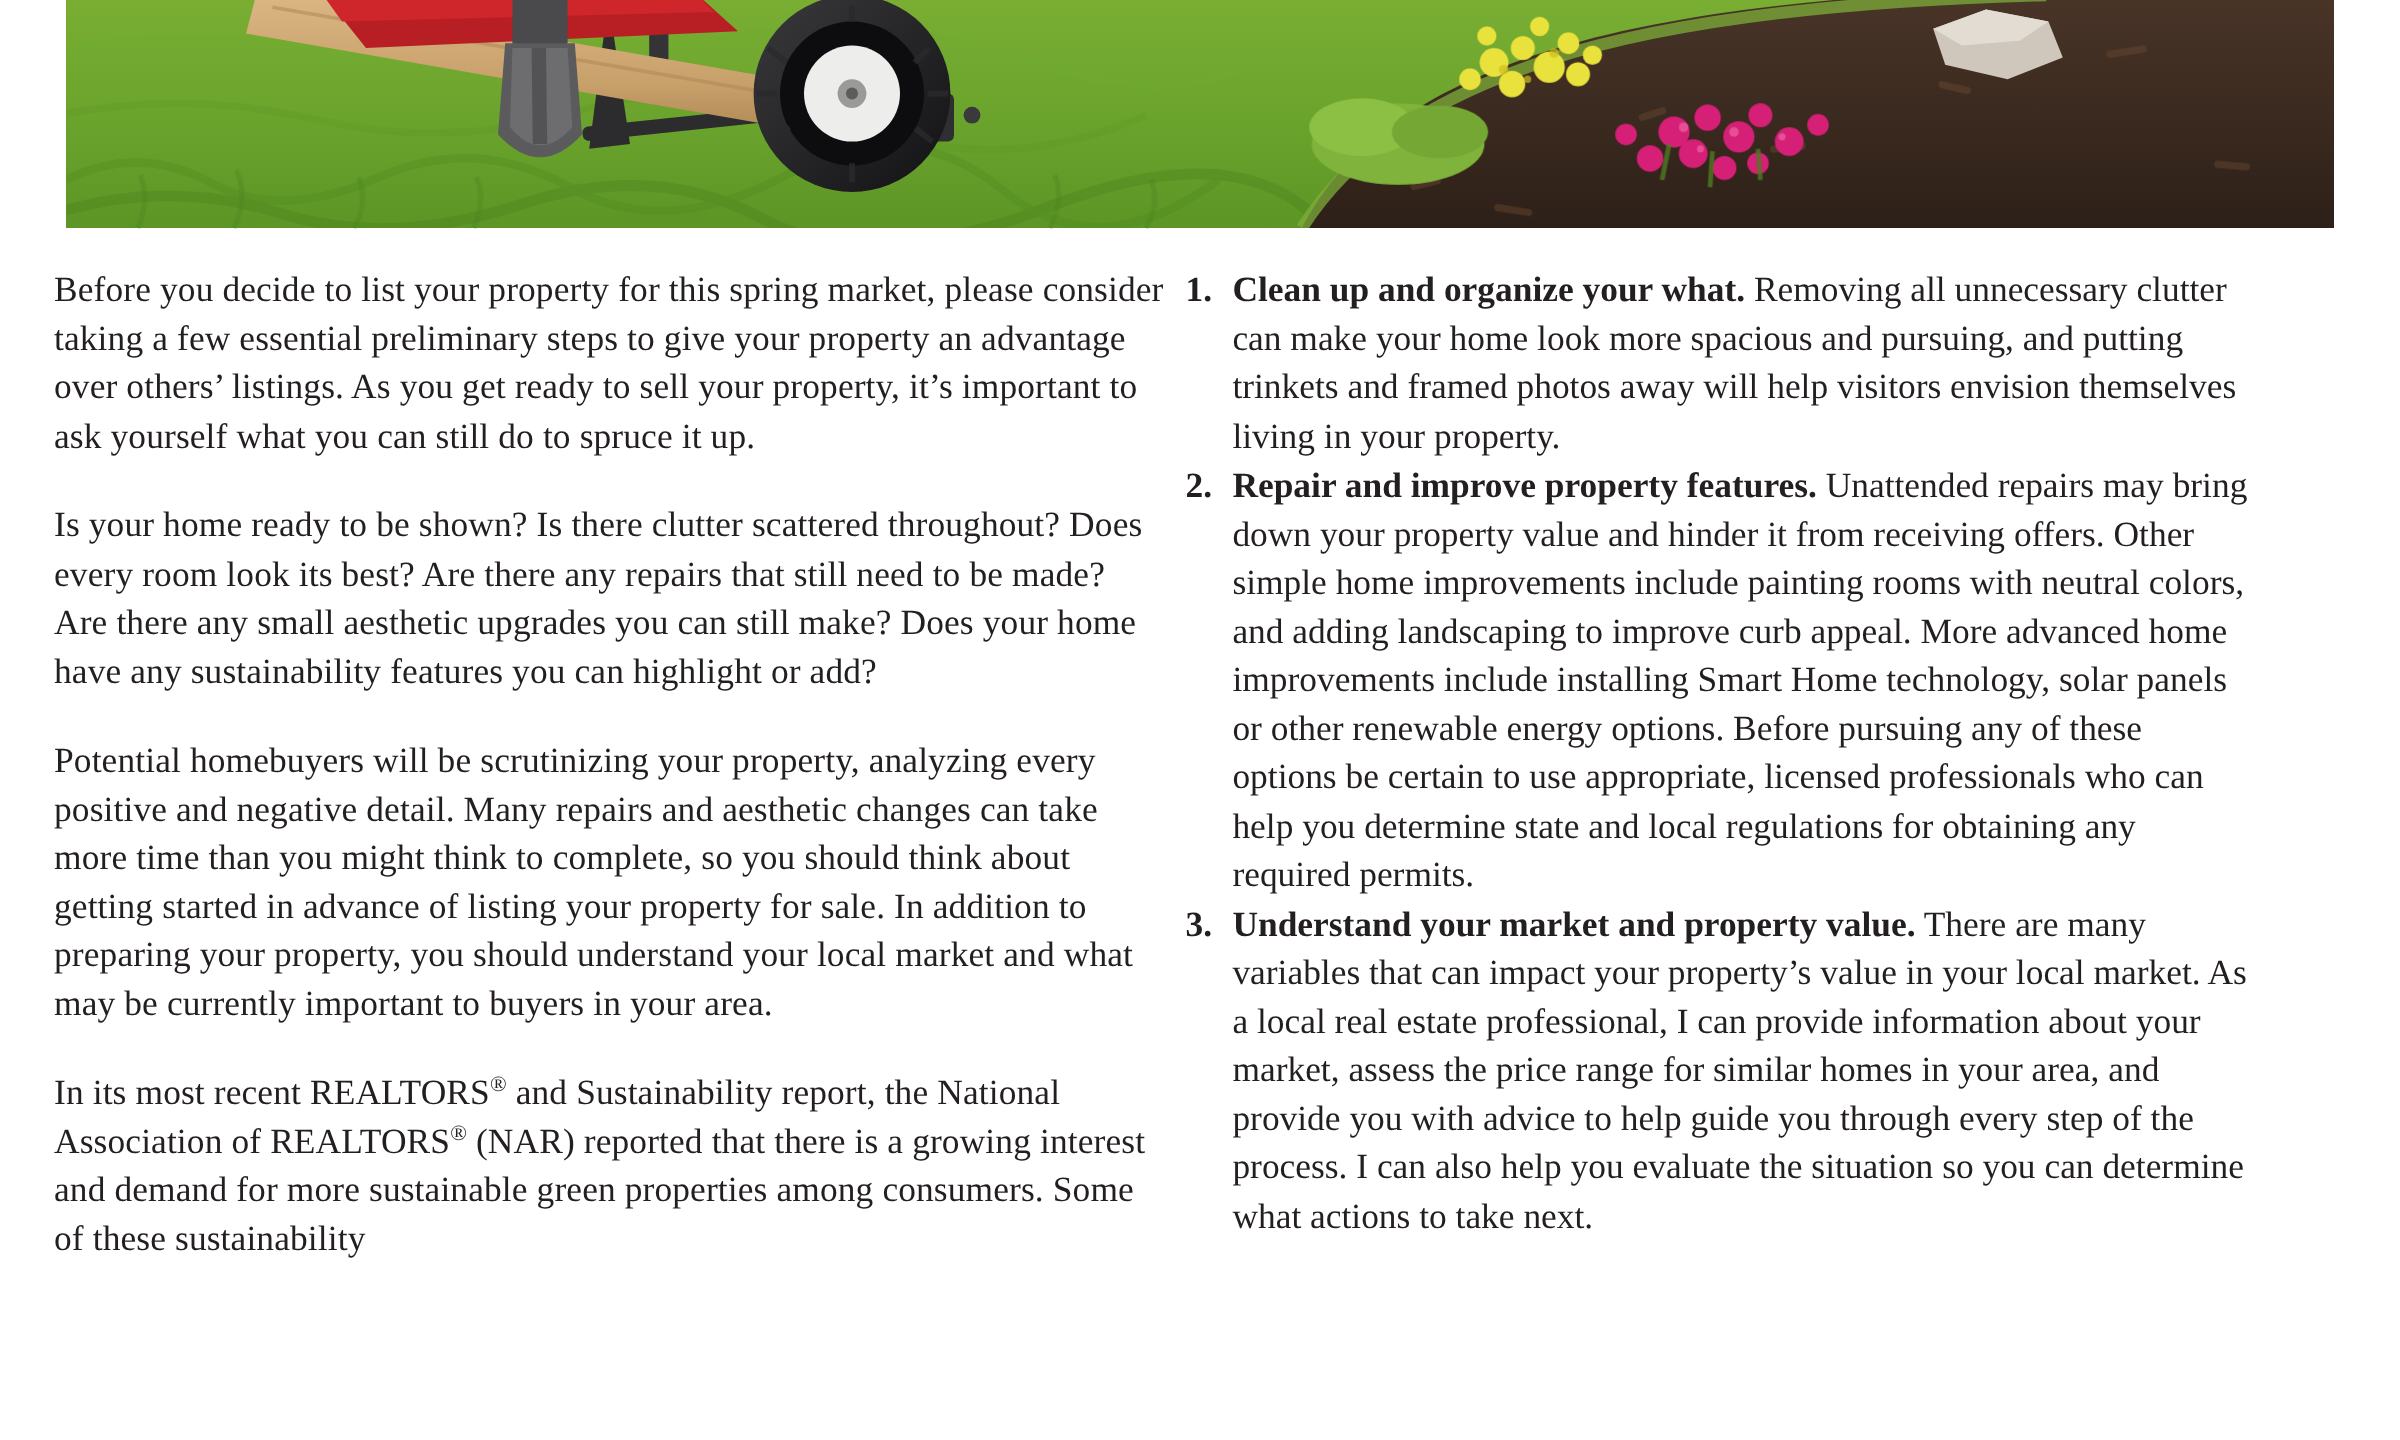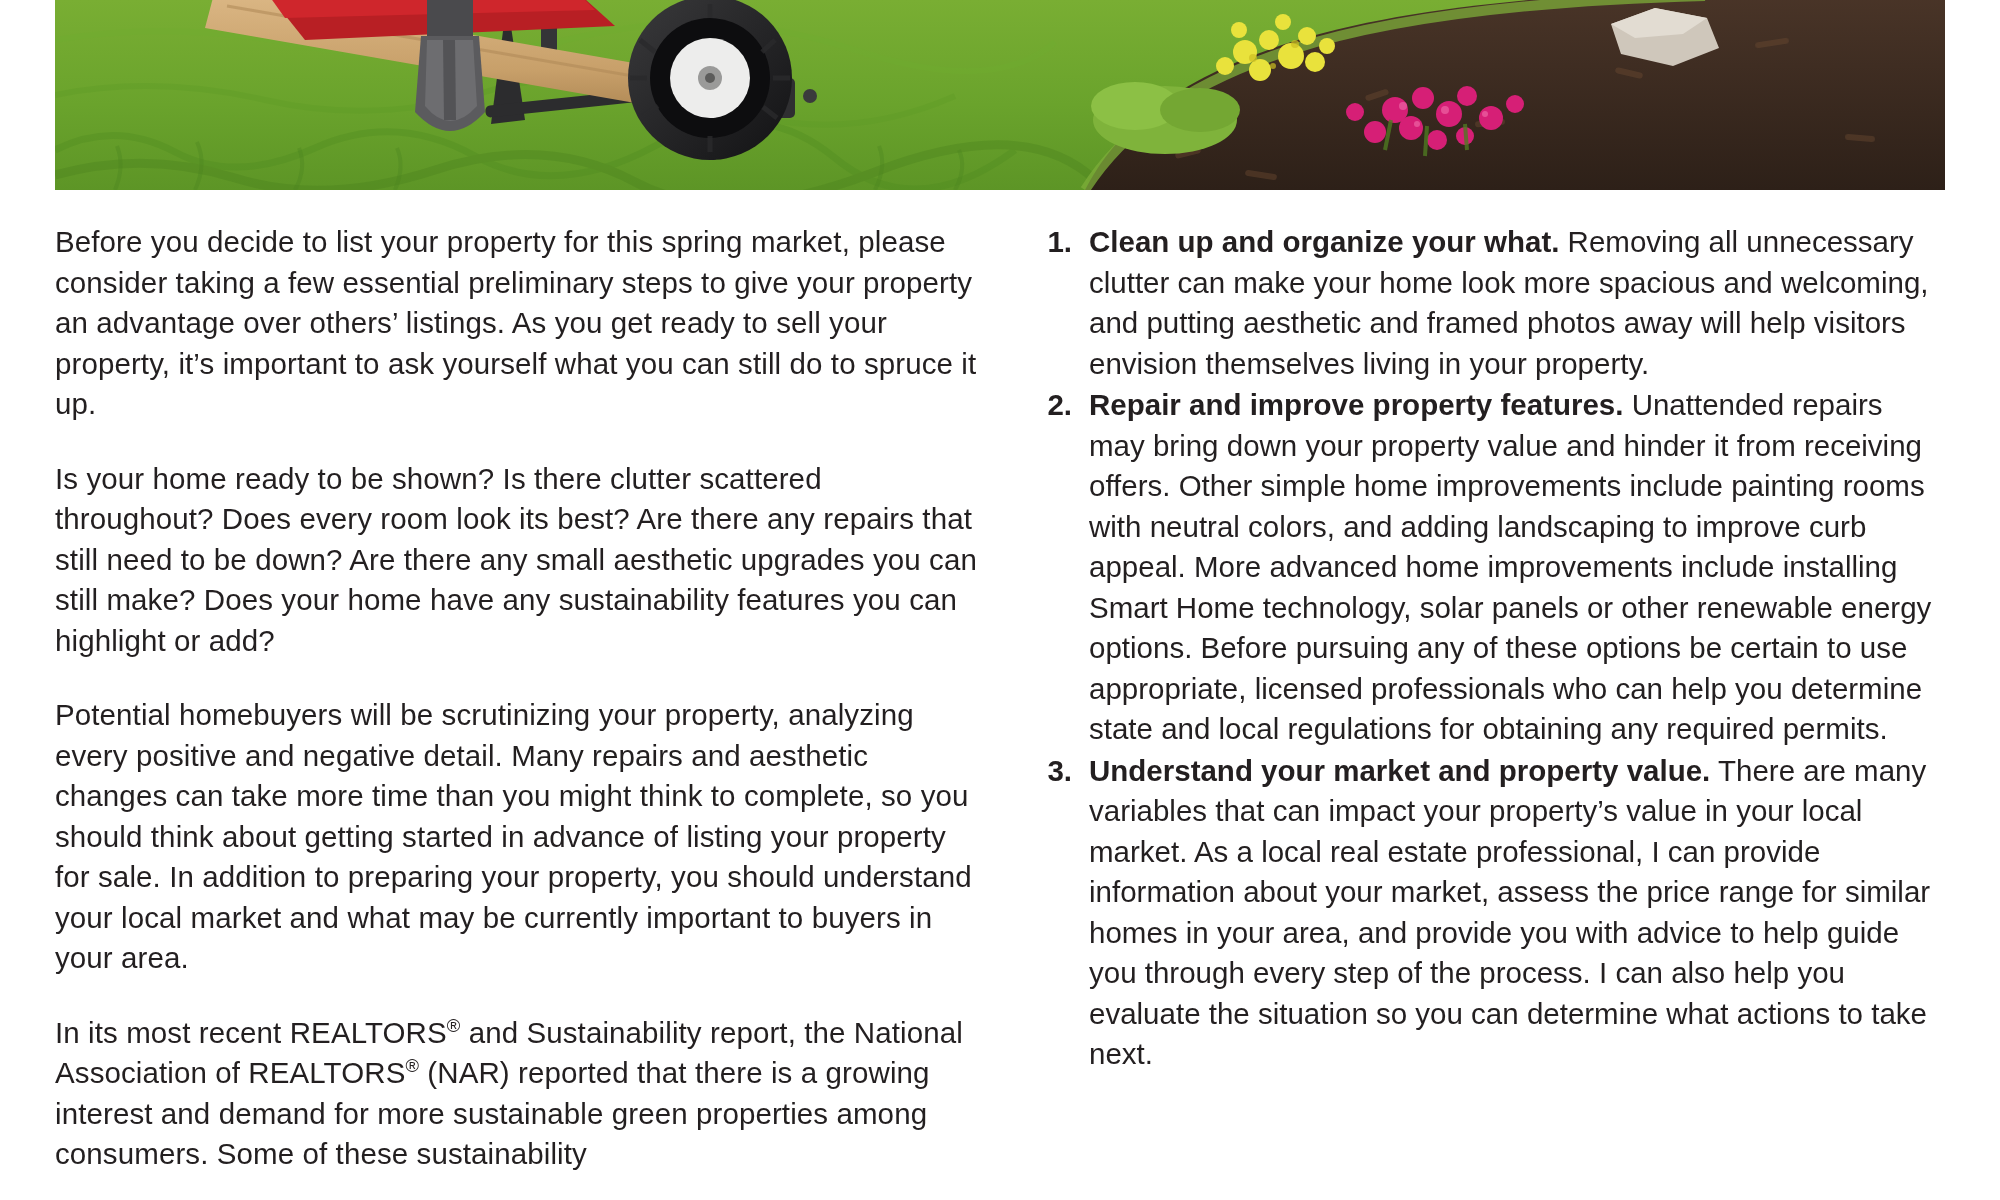--- a/index.html
+++ b/index.html
@@ -29,25 +29,25 @@
     width: 1890px;
     height: 190px;
     overflow: hidden;
     background: #6aa02c;
   }
   .hero-svg { display: block; width: 100%; height: 100%; }
 
   
   .columns {
     position: absolute;
-    left: 55px;
+    left: 45px;
     top: 222px;
     width: 1895px;
     display: flex;
-    gap: 52px;
+    font-family: Liberation Serif, serif;
   }
   .col-left {
     width: 925px;
   }
   .col-right {
     width: 905px;
   }
 
   .para {
     font-size: 29.5px;
@@ -237,29 +237,29 @@
         <path d="M820,190 Q832,166 824,146"></path>
         <path d="M900,190 Q912,168 904,150"></path>
       </g>
     </svg>
   </div>
 
   <div class="columns">
 
     <div class="col-left">
       <p class="para">Before you decide to list your property for this spring market, please consider taking a few essential preliminary steps to give your property an advantage over others’ listings. As you get ready to sell your property, it’s important to ask yourself what you can still do to spruce it up.</p>
-      <p class="para">Is your home ready to be shown? Is there clutter scattered throughout? Does every room look its best? Are there any repairs that still need to be down? Are there any small aesthetic upgrades you can still make? Does your home have any sustainability features you can highlight or add?</p>
+      <p class="para">Is your home ready to be shown? Is there clutter scattered throughout? Does every room look its best? Are there any repairs that still need to be made? Are there any small aesthetic upgrades you can still make? Does your home have any sustainability features you can highlight or add?</p>
       <p class="para">Potential homebuyers will be scrutinizing your property, analyzing every positive and negative detail.  Many repairs and aesthetic changes can take more time than you might think to complete, so you should think about getting started in advance of  listing your property for  sale. In addition to preparing your property, you should understand your local market and what may be currently important to buyers in your area.</p>
       <p class="para"><span>In its most recent REALTORS</span><sup>®</sup><span> and Sustainability report, the National Association of REALTORS</span><sup>®</sup><span> (NAR) reported that there is a growing interest and demand for more sustainable green properties among consumers. Some of these sustainability</span></p>
     </div>
 
     <div class="col-right">
       <ol class="tips">
         <li>
-          <span class="num">1.</span><span class="lead">Clean up and organize your what.</span><span> Removing all unnecessary clutter can make your home look more spacious and welcoming, and putting aesthetic and framed photos away will help visitors envision themselves living in your property.</span>
+          <span class="num">1.</span><span class="lead">Clean up and organize your what.</span><span> Removing all unnecessary clutter can make your home look more spacious and pursuing, and putting trinkets and framed photos away will help visitors envision themselves living in your property.</span>
         </li>
         <li>
           <span class="num">2.</span><span class="lead">Repair and improve property features.</span><span> Unattended repairs may bring down your property value and hinder it from receiving offers.  Other simple home improvements include painting rooms with neutral colors, and adding landscaping to improve curb appeal. More advanced home improvements include installing Smart Home technology, solar panels or other renewable energy options.  Before pursuing any of these options be certain to use appropriate, licensed professionals who can help you determine state and local regulations  for obtaining any required permits.</span>
         </li>
         <li>
           <span class="num">3.</span><span class="lead">Understand your market and property value.</span><span> There are many variables that can impact your property’s value in your local market. As a local real estate professional, I can provide information about your market, assess the price range for similar homes in your area, and provide you with advice to help guide you through every step of the process. I can also help you evaluate the situation so you can determine what actions to take next.</span>
         </li>
       </ol>
     </div>
 

